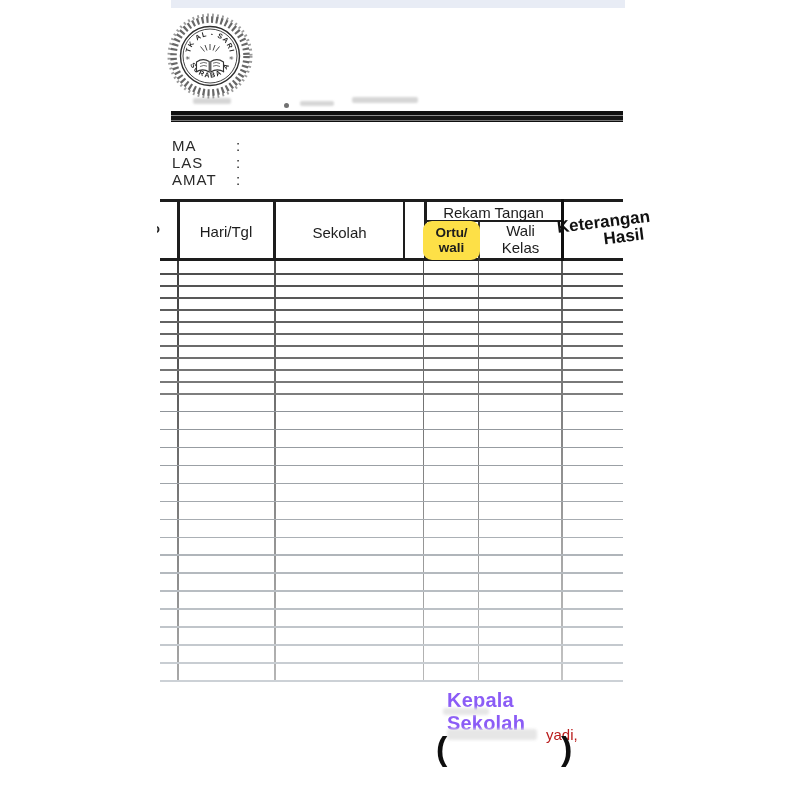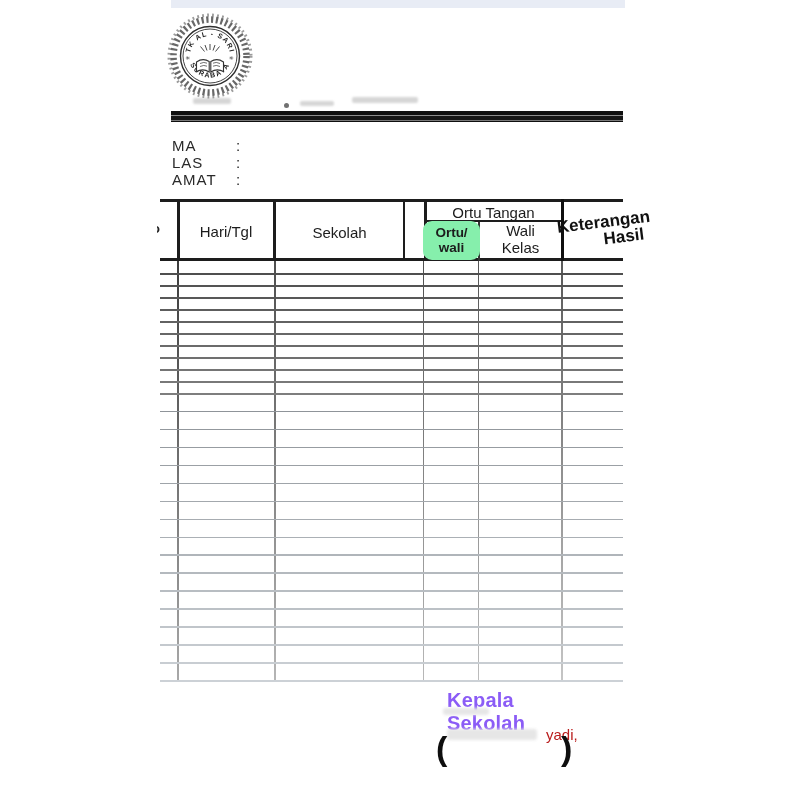--- a/index.html
+++ b/index.html
@@ -19,21 +19,21 @@
   
   #divider-bar{left:171px;top:111px;width:452px;height:11px;
     background:linear-gradient(to bottom,#101010 0 32%,#8d8d8d 32% 45%,#161616 45% 78%,#7a7a7a 78% 87%,#0f0f0f 87% 100%);}
   
   .field-row{left:172px;width:120px;height:17px;font-size:15px;letter-spacing:1px;color:#2a2a2a;}
   .field-colon{left:236px;width:10px;height:17px;font-size:15px;color:#2a2a2a;}
   
   .hline{position:absolute;background:#1d1d1d;}
   .vline-h{position:absolute;background:#1d1d1d;}
   .hd-text{position:absolute;font-size:15px;color:#1c1c1c;text-align:center;}
-  #ortu-bubble{left:423px;top:221px;width:57px;height:39px;background:#86efac;border-radius:9px;
+  #ortu-bubble{left:423px;top:221px;width:57px;height:39px;background:#fde047;border-radius:9px;
     font-weight:bold;font-size:13.5px;line-height:15px;text-align:center;padding-top:4px;box-sizing:border-box;z-index:4;}
   #wali-cell{left:480px;top:222px;width:81px;height:38px;font-size:15px;line-height:17px;text-align:center;}
   #ket-clip{left:556px;top:205px;width:95px;height:50px;overflow:hidden;z-index:5;}
   #ket-text{position:absolute;left:2px;top:14px;transform:rotate(-7deg);transform-origin:0 50%;
     font-weight:bold;font-size:17px;line-height:17px;white-space:nowrap;color:#111;}
   #ket-line2{display:block;padding-left:45px;}
   
   .rline{position:absolute;left:160px;width:463px;height:1.5px;}
   .vline{position:absolute;top:261px;height:419px;width:1.5px;}
   #no-sliver{left:157px;top:221px;width:7px;height:16px;overflow:hidden;}
@@ -103,21 +103,21 @@
     <div class="vline-h" style="left:424px;top:199px;width:2.5px;height:62px;"></div>
     <div class="vline-h" style="left:478px;top:222px;width:2px;height:39px;background:#333;"></div>
     <div class="vline-h" style="left:560.5px;top:199px;width:3.5px;height:62px;background:#0f0f0f;"></div>
 
     <div id="no-sliver" class="abs">
       <span>o</span>
     </div>
 
     <div class="hd-text" style="left:179px;top:223px;width:94px;">Hari/Tgl</div>
     <div class="hd-text" style="left:276px;top:224px;width:127px;">Sekolah</div>
-    <div class="hd-text" style="left:427px;top:204px;width:133px;">Ortu Tangan</div>
+    <div class="hd-text" style="left:427px;top:204px;width:133px;">Rekam Tangan</div>
     <div id="ortu-bubble" class="abs">
       <div>Ortu/</div>
       <div>wali</div>
     </div>
     <div id="wali-cell" class="abs">
       <div>Wali</div>
       <div>Kelas</div>
     </div>
     <div id="ket-clip" class="abs">
       <div id="ket-text">

